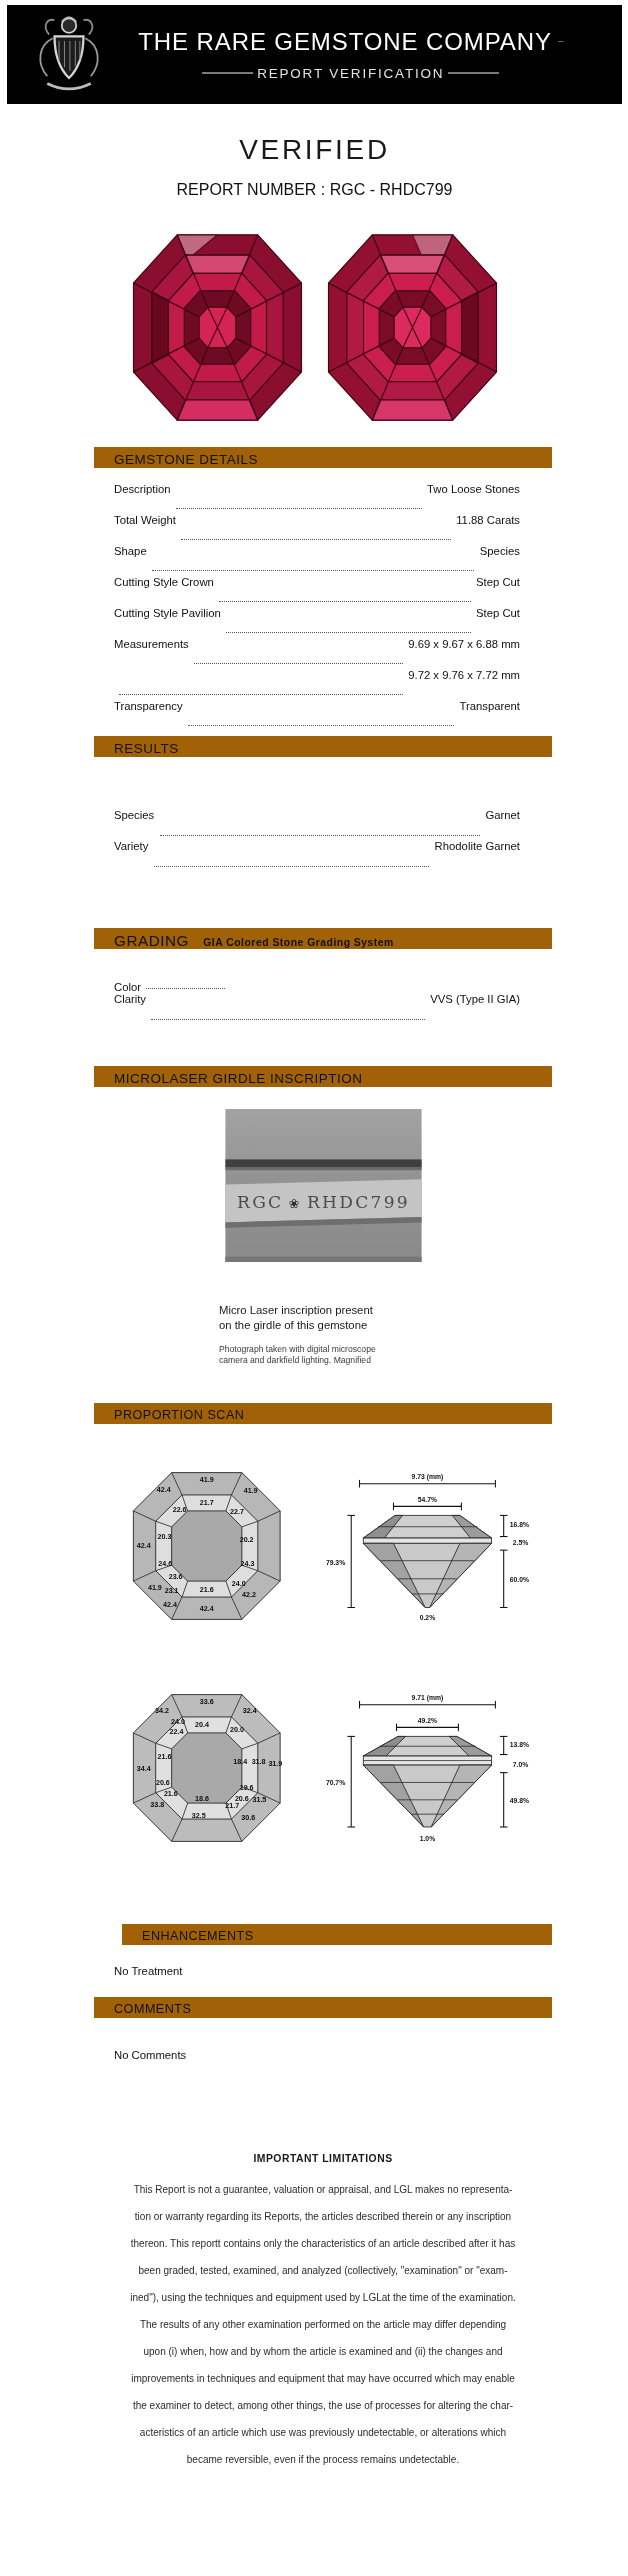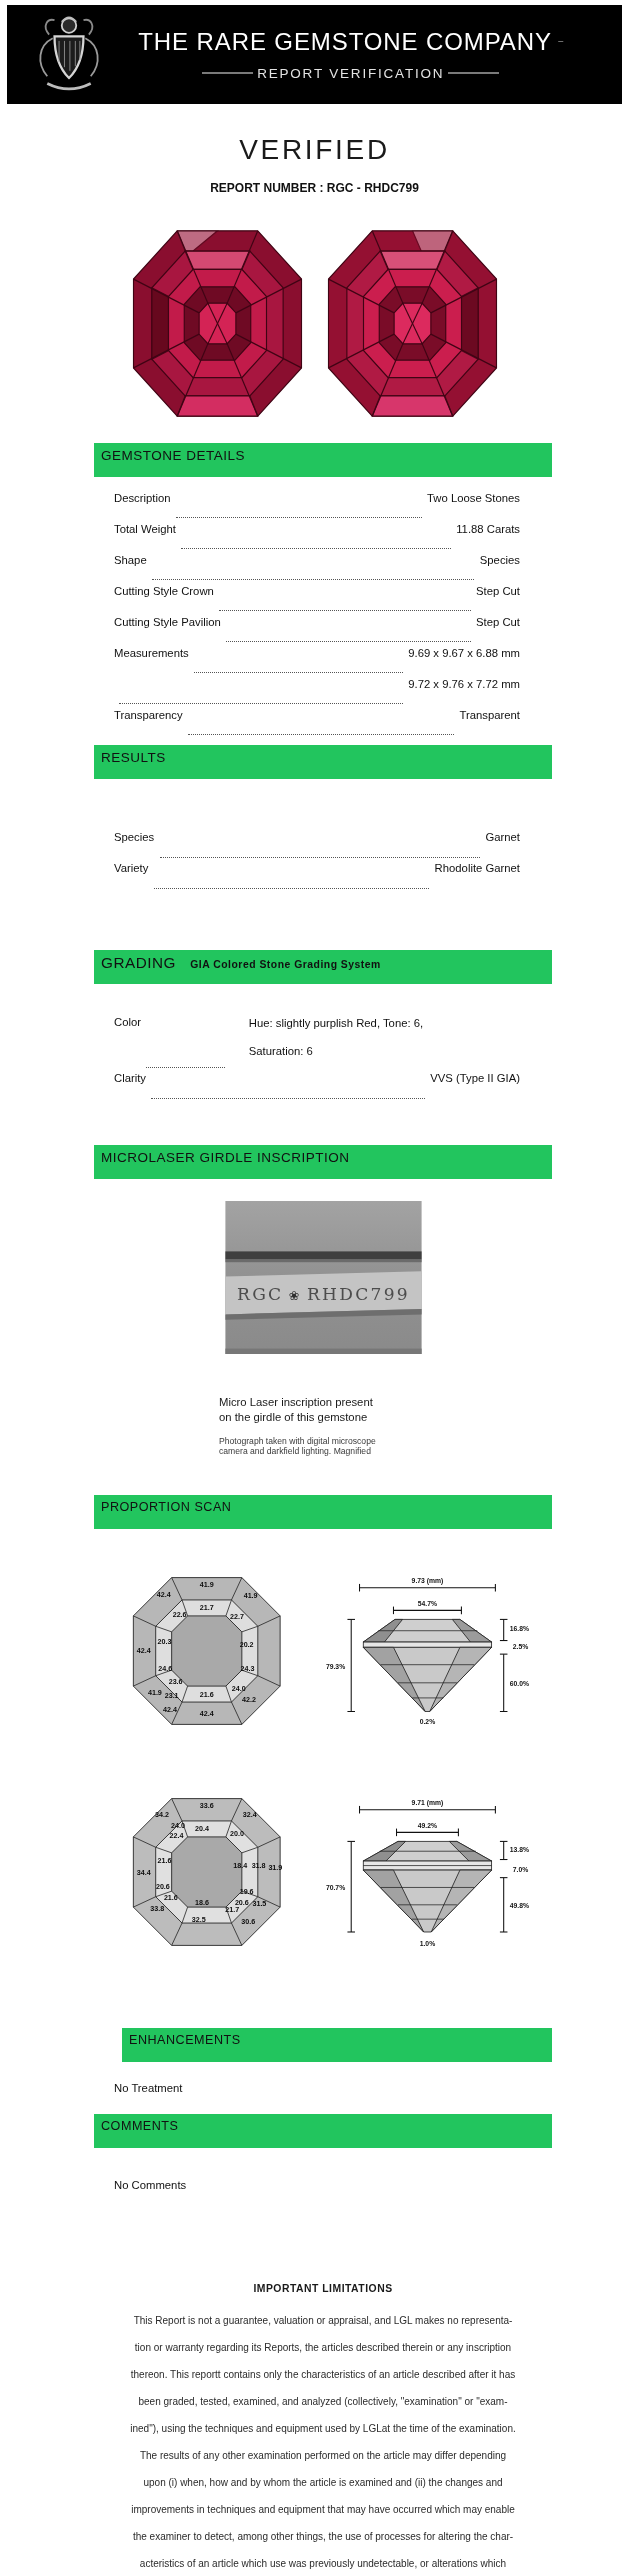--- a/index.html
+++ b/index.html
@@ -7,31 +7,31 @@
   
   .header{background:#000000;margin:4.5px 7.2px 0;height:99px;display:flex;align-items:center;}
   .crest{margin-left:23.5px;flex:0 0 auto;}
   .header-text{flex:1;text-align:center;color:#fff;margin-right:27px;}
   .company-name{font-size:24px;letter-spacing:0.9px;font-weight:400;white-space:nowrap;}
   .tm{font-size:9px;vertical-align:super;color:#aaa;margin-left:6.3px;}
   .report-verification{margin-top:10px;font-size:13.5px;color:#e3e3e3;letter-spacing:1.8px;display:flex;align-items:center;justify-content:center;gap:4px;}
   .dash{width:51px;height:2.7px;background:#7a7a7a;}
   
   .verified{text-align:center;font-size:28px;letter-spacing:2.7px;margin-top:30px;color:#1a1a1a;}
-  .report-number{text-align:center;font-size:12px;font-weight:bold;margin-top:15.3px;}
+  .report-number{text-align:center;font-size:16px;font-weight:normal;margin-top:15.3px;}
   
   .gem-photo{display:flex;justify-content:center;gap:20px;margin-top:32px;}
   .gem{--f1:#8a0e2f;--f2:#a81640;--f3:#c21b4a;--f4:#6f0a24;--f5:#d42355;}
   .gem-b{--f1:#941032;--f2:#b01a44;--f3:#cb1e4e;--f4:#7a0c28;--f5:#dc2a5e;}
   .gem .p1{fill:var(--f1);} .gem .p2{fill:var(--f2);} .gem .p3{fill:var(--f3);}
   .gem .p4{fill:var(--f4);} .gem .p5{fill:var(--f5);}
   .gem polygon,.gem line{stroke:#3f0414;stroke-width:1.3;}
   
   .content{margin:0 77px 0 94px;}
-  .section-bar{background:#22c55e;height:34px;line-height:25px;padding-left:7px;font-size:13.5px;color:#111;letter-spacing:0.5px;}
+  .section-bar{background:#a16207;height:21px;line-height:25px;padding-left:20px;font-size:13.5px;color:#111;letter-spacing:0.5px;}
   .section-bar.bold{font-weight:normal;font-size:12.6px;}
   .grading-bar .big{font-size:15.3px;}
   .grading-bar .sub{font-size:10.4px;font-weight:bold;margin-left:14.4px;}
   
   .rows{padding:14.4px 0 5.4px;}
   .drow{display:flex;height:31px;padding:0 32px 0 20px;font-size:11.3px;}
   .drow .lbl{white-space:nowrap;}
   .leader{flex:1;border-bottom:1.4px dotted #555;margin:0 5.4px 4.5px;align-self:flex-end;}
   .leader.short{flex:0 0 79px;}
   .val{white-space:nowrap;}
@@ -201,24 +201,20 @@
     </div>
   </div>
 
   <div class="section-bar grading-bar" style="margin-top:52px;">
     <span class="big">GRADING</span><span class="sub">GIA Colored Stone Grading System</span>
   </div>
   <div class="rows" style="padding-top:32px;">
     <div class="drow" style="height:auto;align-items:flex-start;">
       <span class="lbl">Color</span>
         <span class="leader short"></span>
-      <span class="color-val">
-        <div>Hue: slightly purplish Red, Tone: 6,</div>
-        <div>Saturation: 6</div>
-      </span>
     </div>
     <div class="drow">
       <span class="lbl">Clarity</span>
         <span class="leader"></span>
         <span class="val">VVS (Type II GIA)</span>
     </div>
   </div>
 
   <div class="section-bar" style="margin-top:36px;">MICROLASER GIRDLE INSCRIPTION</div>
   <svg class="insc-photo" width="197" height="153" viewBox="0 0 218 170">

